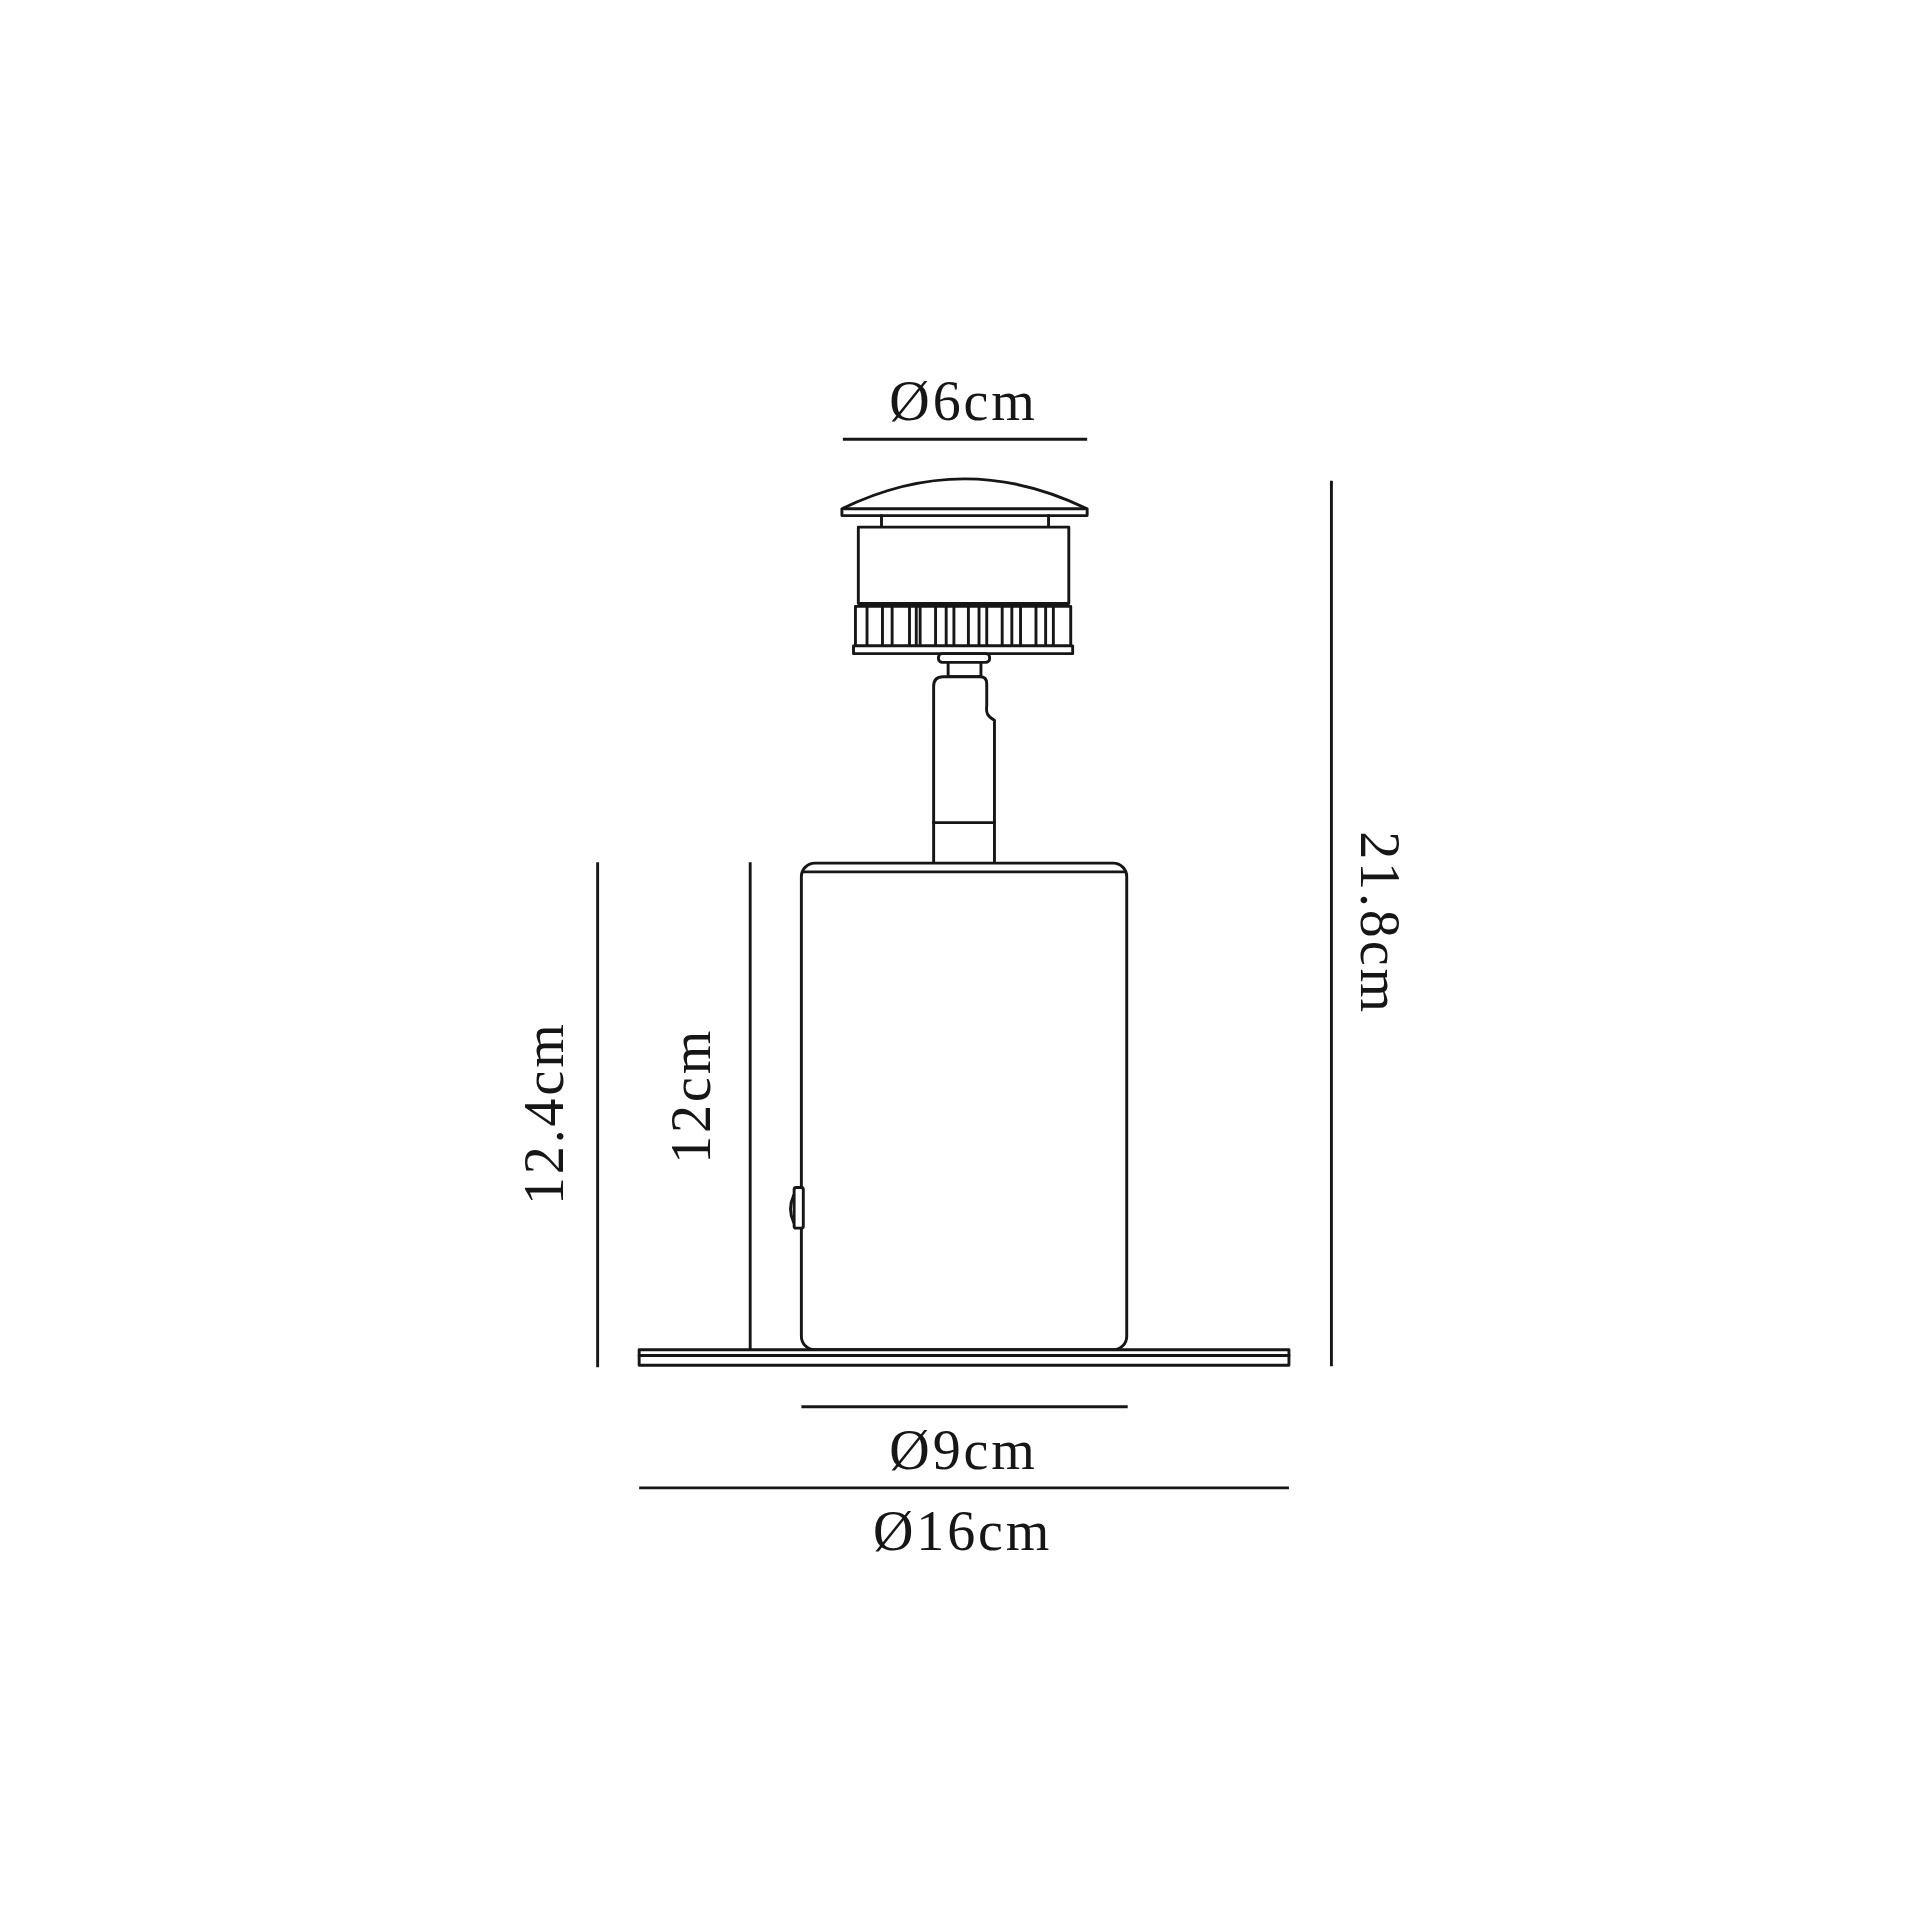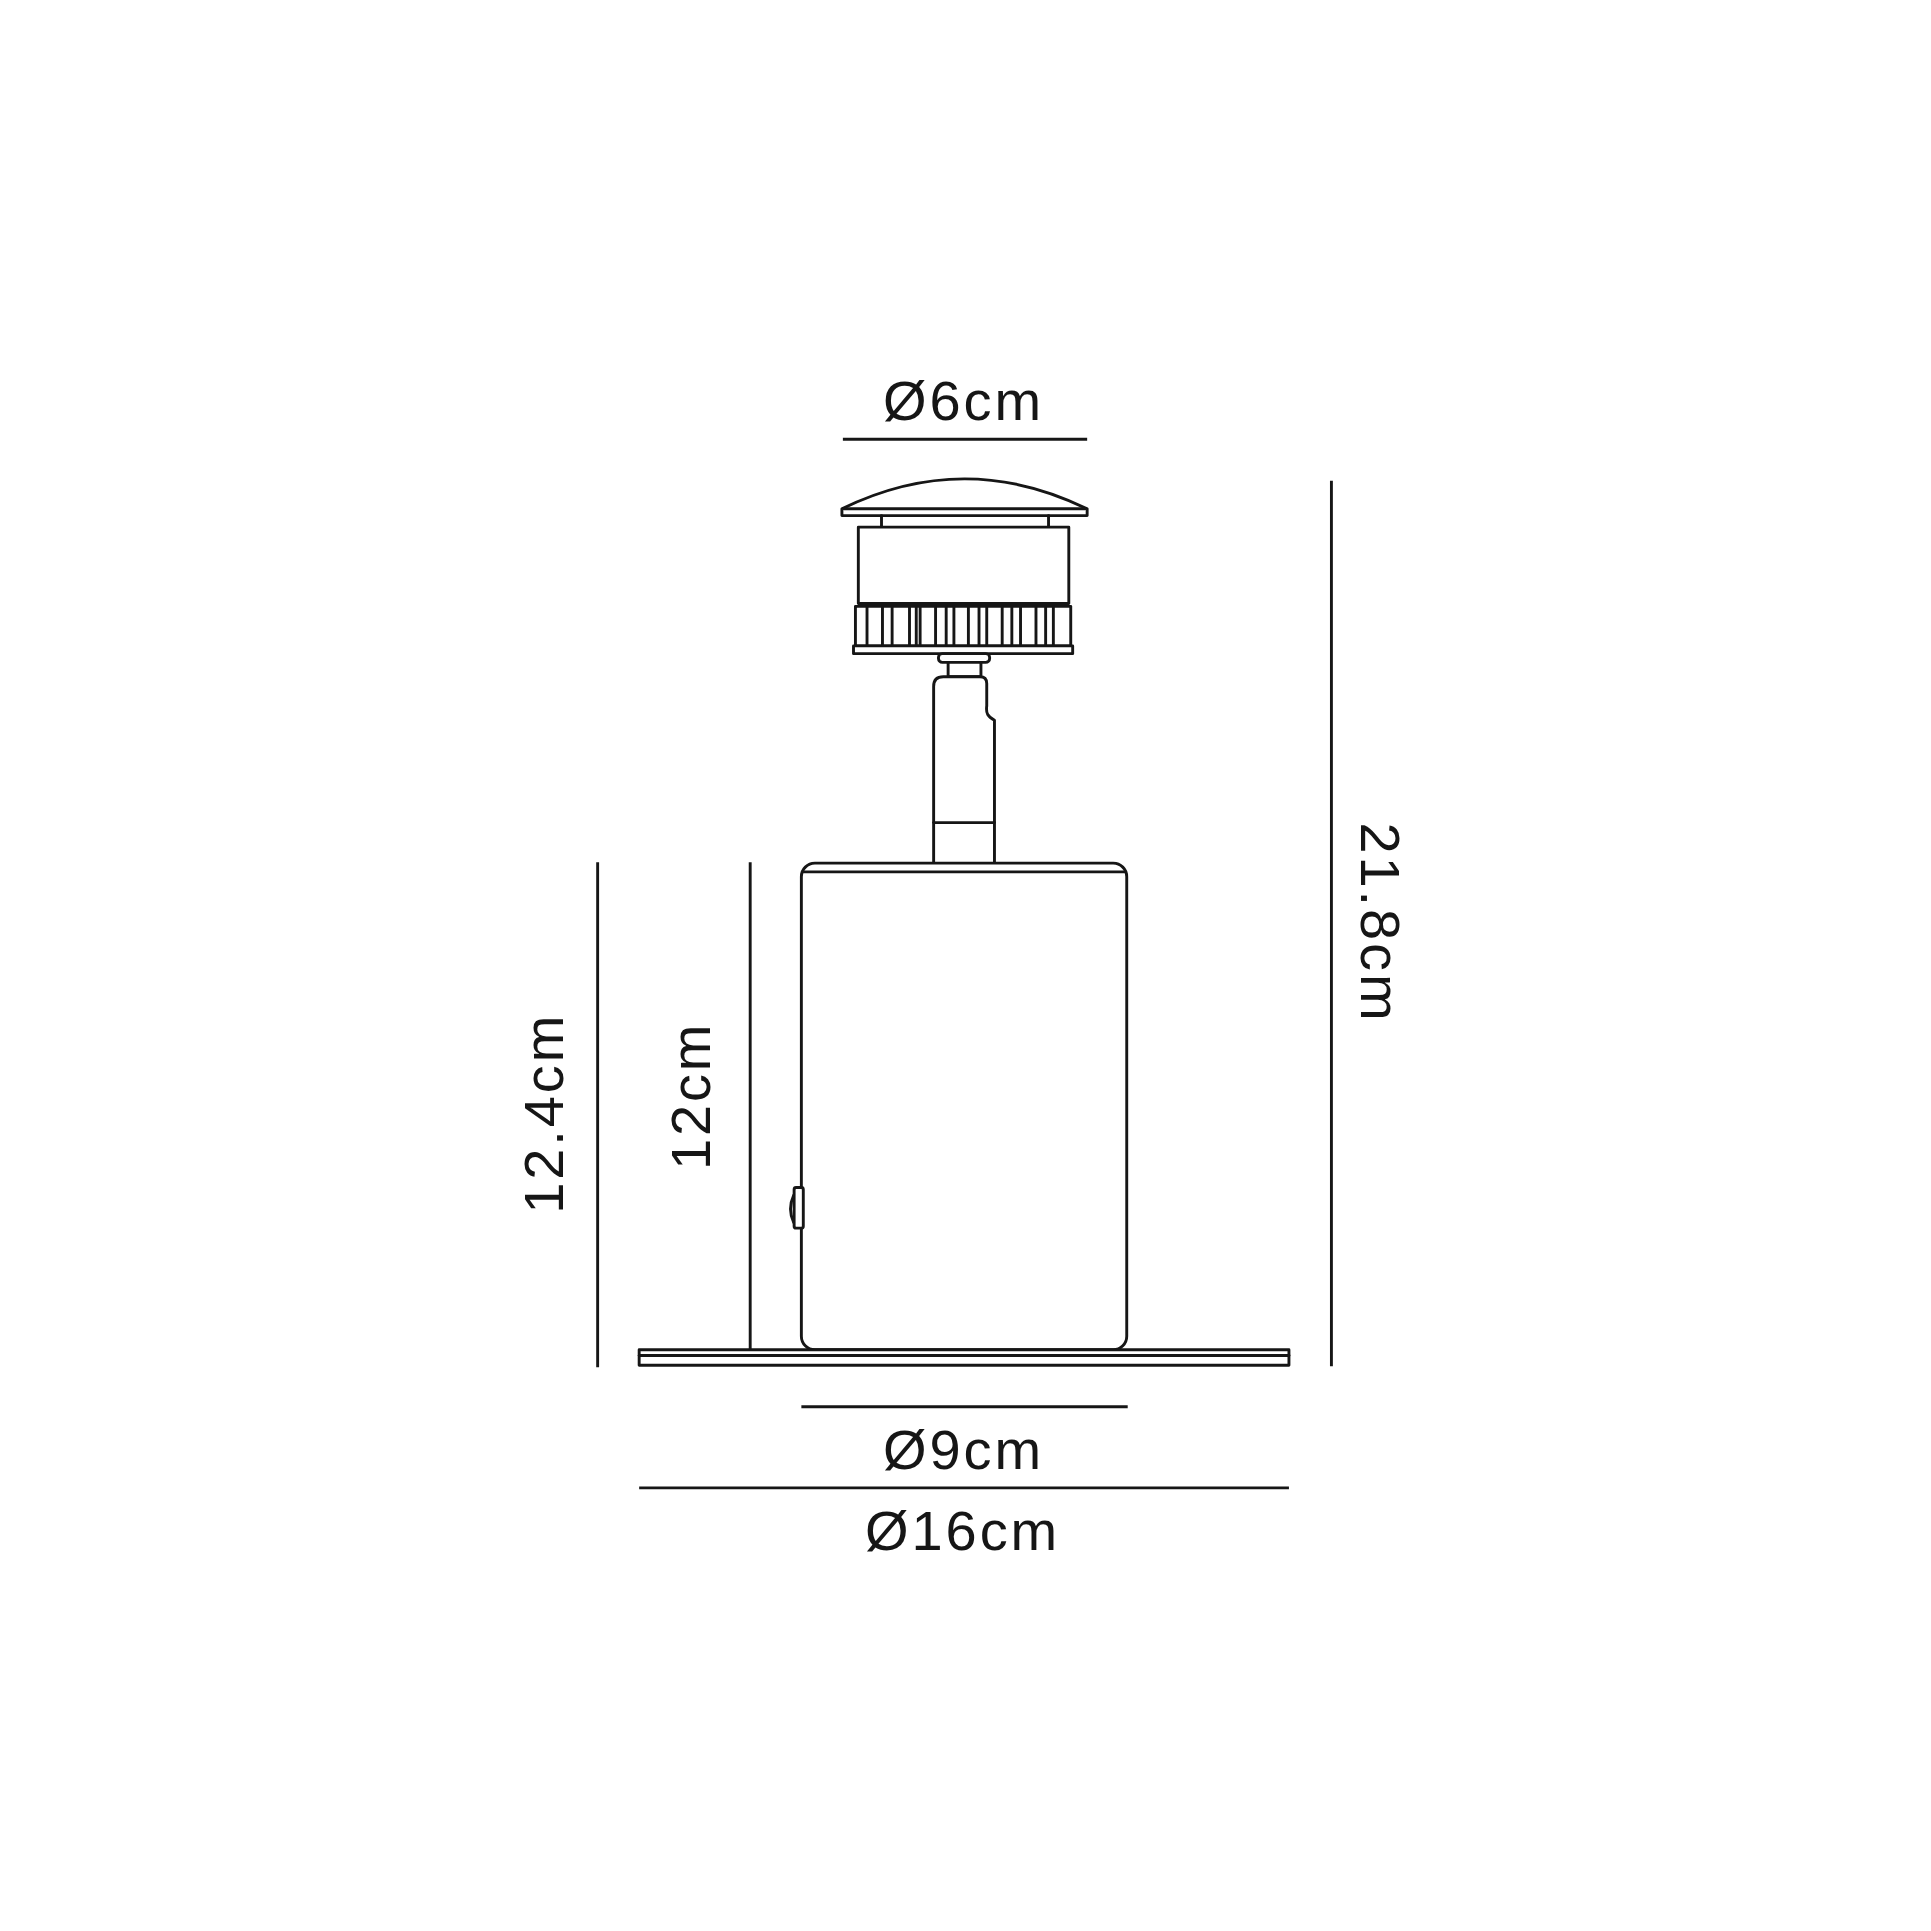--- a/index.html
+++ b/index.html
@@ -5,21 +5,21 @@
   html, body {
     margin: 0;
     padding: 0;
     background: #ffffff;
   }
   .canvas {
     position: relative;
     width: 1847px;
     height: 1931px;
     background: #ffffff;
-    font-family: Liberation Sans, sans-serif;
+    font-family: Liberation Serif, serif;
     text-align: center;
   }
   svg { display: block; }
   .outline {
     fill: #ffffff;
     stroke: #161616;
     stroke-width: 3;
     stroke-linejoin: round;
     stroke-linecap: round;
   }

